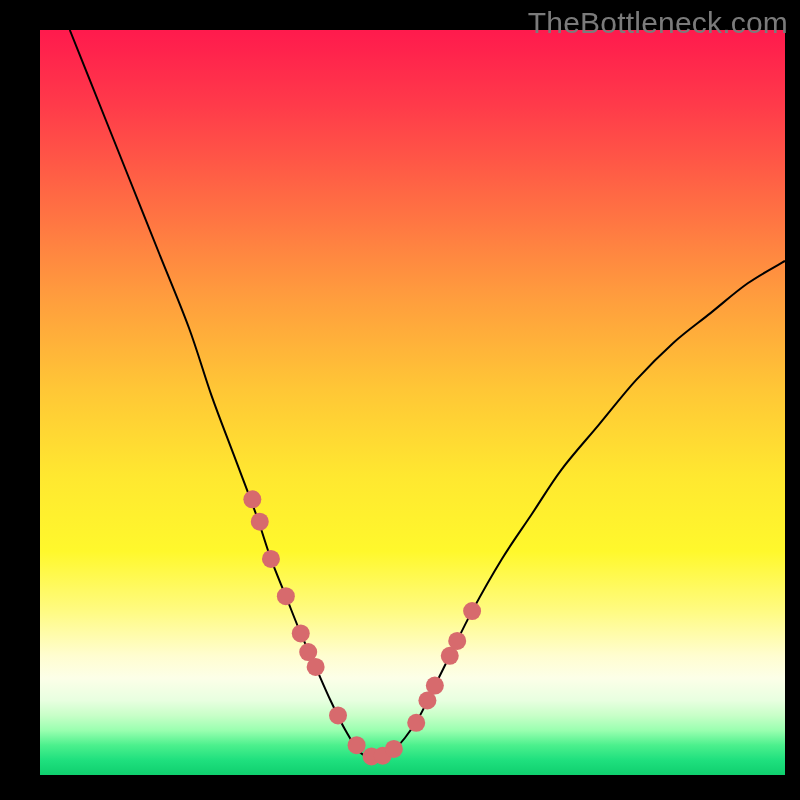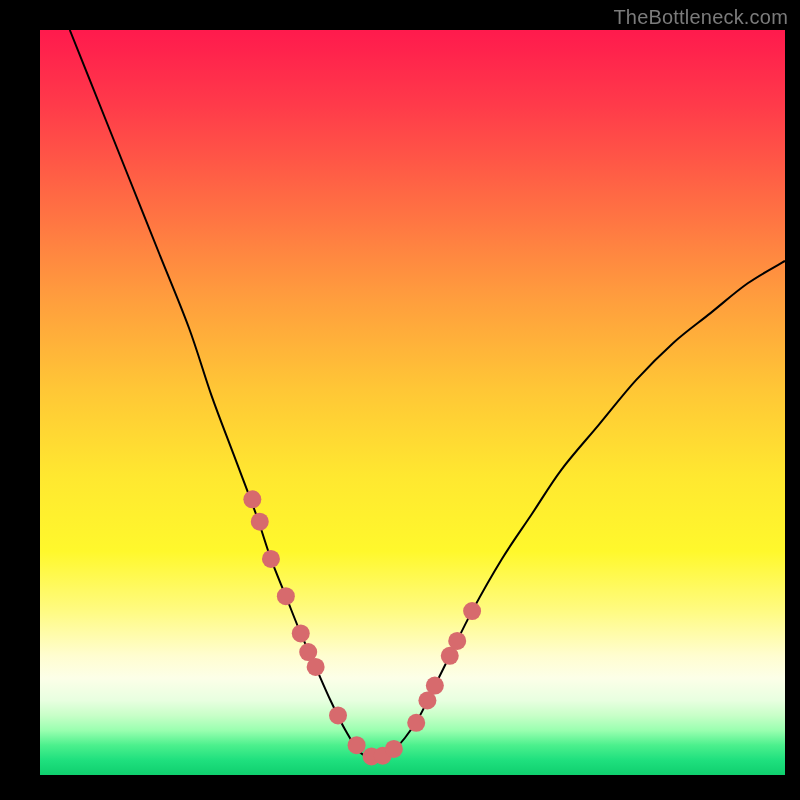--- a/index.html
+++ b/index.html
@@ -33,21 +33,21 @@
       #9affb0 94%,
       #4cf08d 96%,
       #1fe07e 98%,
       #0fcf6e 100%);
   }
   .watermark {
     position: absolute;
     top: 6px;
     right: 12px;
     color: #7b7b7b;
-    font-size: 20px;
+    font-size: 30px;
     font-weight: 400;
     letter-spacing: 0.2px;
     z-index: 5;
   }
   svg.plot {
     position: absolute;
     left: 0;
     top: 0;
     width: 745px;
     height: 745px;

